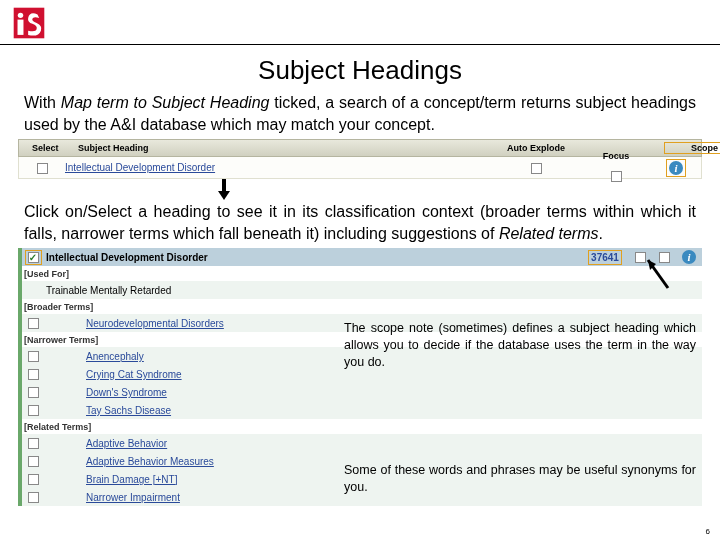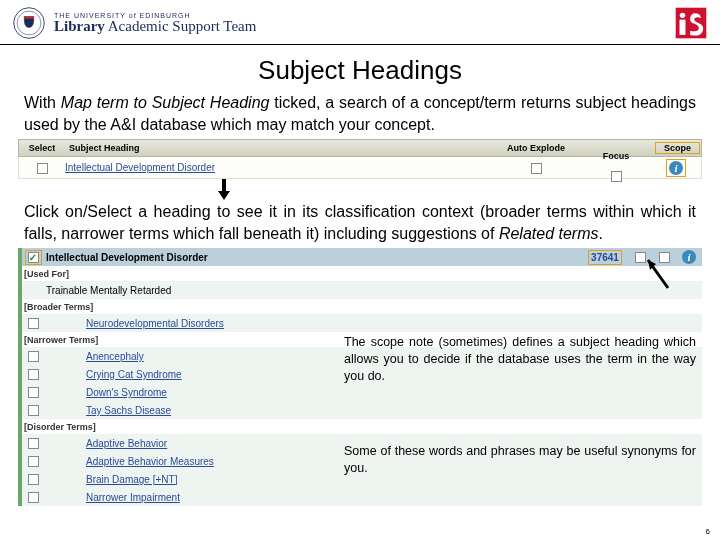--- a/index.html
+++ b/index.html
@@ -10,21 +10,21 @@
   .brand-text { display: flex; flex-direction: column; line-height: 1; }
   .brand-uni { font-size: 7px; letter-spacing: 1px; color: #1a2a5a; font-weight: 400; }
   .brand-team { font-size: 15px; color: #1a2a5a; font-family: Georgia, 'Times New Roman', serif; }
   .brand-team .bold { font-weight: 700; }
   .is-logo { width: 34px; height: 34px; }
   .title { text-align: center; font-size: 26px; font-weight: 400; margin: 10px 0 6px 0; }
   .para { font-size: 16px; line-height: 1.35; margin: 0 24px; text-align: justify; }
   .para .ital { font-style: italic; }
   .db-shot { margin: 4px 18px 0 18px; position: relative; }
   .db1-header { display: flex; background: linear-gradient(#e8e8dc,#d0d0c0); font-size: 9px; font-weight: 700; height: 18px; align-items: center; border: 1px solid #b5b5a0; }
-  .db1-header span { padding: 0 4px; }
+  .db1-header span { padding: 0 13px; }
   .db1-row { display: flex; align-items: center; font-size: 10px; height: 22px; border: 1px solid #e0e0d0; border-top: none; background: #fdfdfa; }
   .db1-col-select { width: 46px; text-align: center; }
   .db1-col-sh { flex: 1; }
   .db1-col-ae { width: 90px; text-align: center; }
   .db1-col-focus { width: 70px; text-align: center; margin-top: 16px; }
   .db1-col-scope { width: 50px; text-align: center; }
   .sh-link { color: #2a4a9a; text-decoration: underline; }
   .checkbox { display: inline-block; width: 11px; height: 11px; border: 1px solid #888; background: #fff; vertical-align: middle; }
   .checkbox.checked::after { content: "✓"; color: #2a7a2a; font-size: 10px; line-height: 9px; display: block; }
   .info-icon { display: inline-flex; width: 14px; height: 14px; border-radius: 50%; background: #3a8ac0; color: #fff; font-size: 11px; font-weight: 700; font-style: italic; align-items: center; justify-content: center; font-family: Georgia, serif; }
@@ -37,46 +37,33 @@
   .db2-cb { width: 22px; text-align: center; }
   .db2-label { flex: 1; padding-left: 2px; }
   .db2-label.link { color: #2a4a9a; text-decoration: underline; margin-left: 40px; }
   .db2-hits { width: 46px; text-align: center; color: #2a4a9a; text-decoration: underline; }
   .db2-tick { width: 24px; text-align: center; }
   .db2-info { width: 26px; text-align: center; }
   .db2-section { display: flex; align-items: center; height: 15px; font-size: 9px; font-weight: 700; color: #333; }
   .db2-section .db2-stripe { background: #6aa86a; }
   .db2-section .txt { padding-left: 2px; }
   .right-notes { position: absolute; right: 24px; width: 352px; font-size: 12.5px; line-height: 1.35; text-align: justify; }
-  .note1 { top: 334px; }
-  .note2 { top: 443px; }
+  .note1 { top: 320px; }
+  .note2 { top: 462px; }
   .page-num { position: absolute; right: 10px; bottom: 4px; font-size: 8px; }
   .arrow-down { position: absolute; width: 10px; height: 22px; }
   .arrow-down::before { content: ""; position: absolute; left: 4px; top: 0; width: 4px; height: 14px; background: #000; }
   .arrow-down::after { content: ""; position: absolute; left: 0; top: 12px; border-left: 6px solid transparent; border-right: 6px solid transparent; border-top: 9px solid #000; }
   .arrow-diag { position: absolute; width: 40px; height: 40px; }
   .arrow-diag svg { width: 100%; height: 100%; }
 </style>
 </head>
 <body>
 
 <div class="header">
-  <div class="header-left">
-    <svg class="crest" viewBox="0 0 40 40">
-      <circle cx="20" cy="20" r="18" fill="none" stroke="#1a2a5a" stroke-width="1"></circle>
-      <circle cx="20" cy="20" r="14" fill="none" stroke="#1a2a5a" stroke-width="0.6"></circle>
-      <path d="M14 12 h12 v6 a6 8 0 0 1 -12 0 z" fill="#1a2a5a"></path>
-      <path d="M14 12 h12 v6 a6 8 0 0 1 -12 0 z" fill="none" stroke="#fff" stroke-width="0.5"></path>
-      <rect x="14" y="12" width="12" height="3" fill="#b03030"></rect>
-    </svg>
-    <div class="brand-text">
-      <span class="brand-uni">THE UNIVERSITY of EDINBURGH</span>
-      <span class="brand-team"><span class="bold">Library</span><span> Academic Support Team</span></span>
-    </div>
-  </div>
   <svg class="is-logo" viewBox="0 0 40 40">
     <rect x="2" y="2" width="36" height="36" fill="#d01030"></rect>
     <circle cx="10" cy="11" r="3.2" fill="#fff"></circle>
     <rect x="6.5" y="16" width="7" height="18" fill="#fff"></rect>
     <path d="M30 10 q-9 -4 -11 4 q-1 5 5 7 q6 2 5 6 q-1 4 -10 2 l0 5 q12 3 15 -5 q2 -6 -5 -9 q-6 -2 -5 -5 q1 -3 8 -1 z" fill="#fff"></path>
   </svg>
 </div>
 
 <h1 class="title">Subject Headings</h1>
 
@@ -161,21 +148,21 @@
       <div class="db2-cb"><span class="checkbox"></span></div>
       <div class="db2-label link">Down's Syndrome</div>
     </div>
   <div class="db2-row pale">
       <div class="db2-stripe"></div>
       <div class="db2-cb"><span class="checkbox"></span></div>
       <div class="db2-label link">Tay Sachs Disease</div>
     </div>
   <div class="db2-section">
       <div class="db2-stripe"></div>
-      <span class="txt">[Disorder Terms]</span>
+      <span class="txt">[Related Terms]</span>
     </div>
   <div class="db2-row pale">
       <div class="db2-stripe"></div>
       <div class="db2-cb"><span class="checkbox"></span></div>
       <div class="db2-label link">Adaptive Behavior</div>
     </div>
   <div class="db2-row pale">
       <div class="db2-stripe"></div>
       <div class="db2-cb"><span class="checkbox"></span></div>
       <div class="db2-label link">Adaptive Behavior Measures</div>

